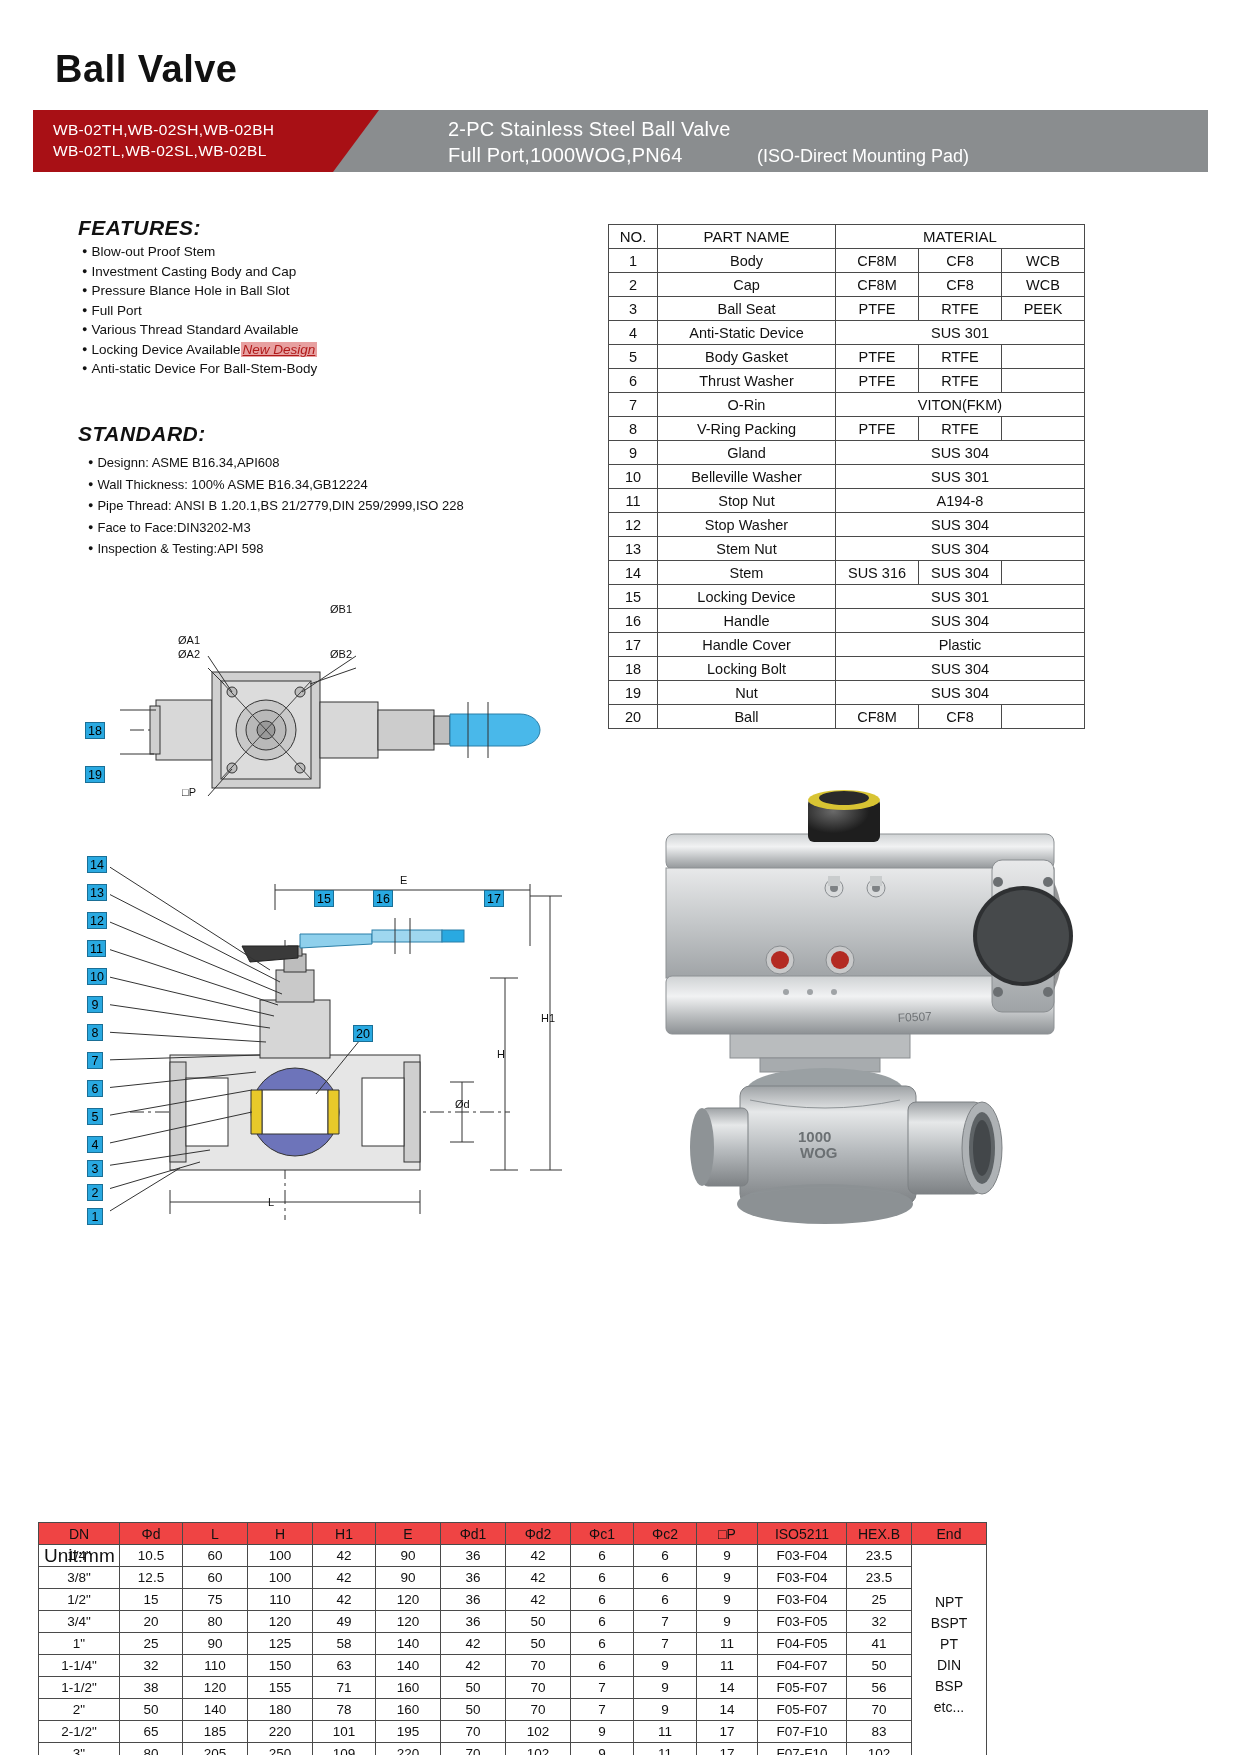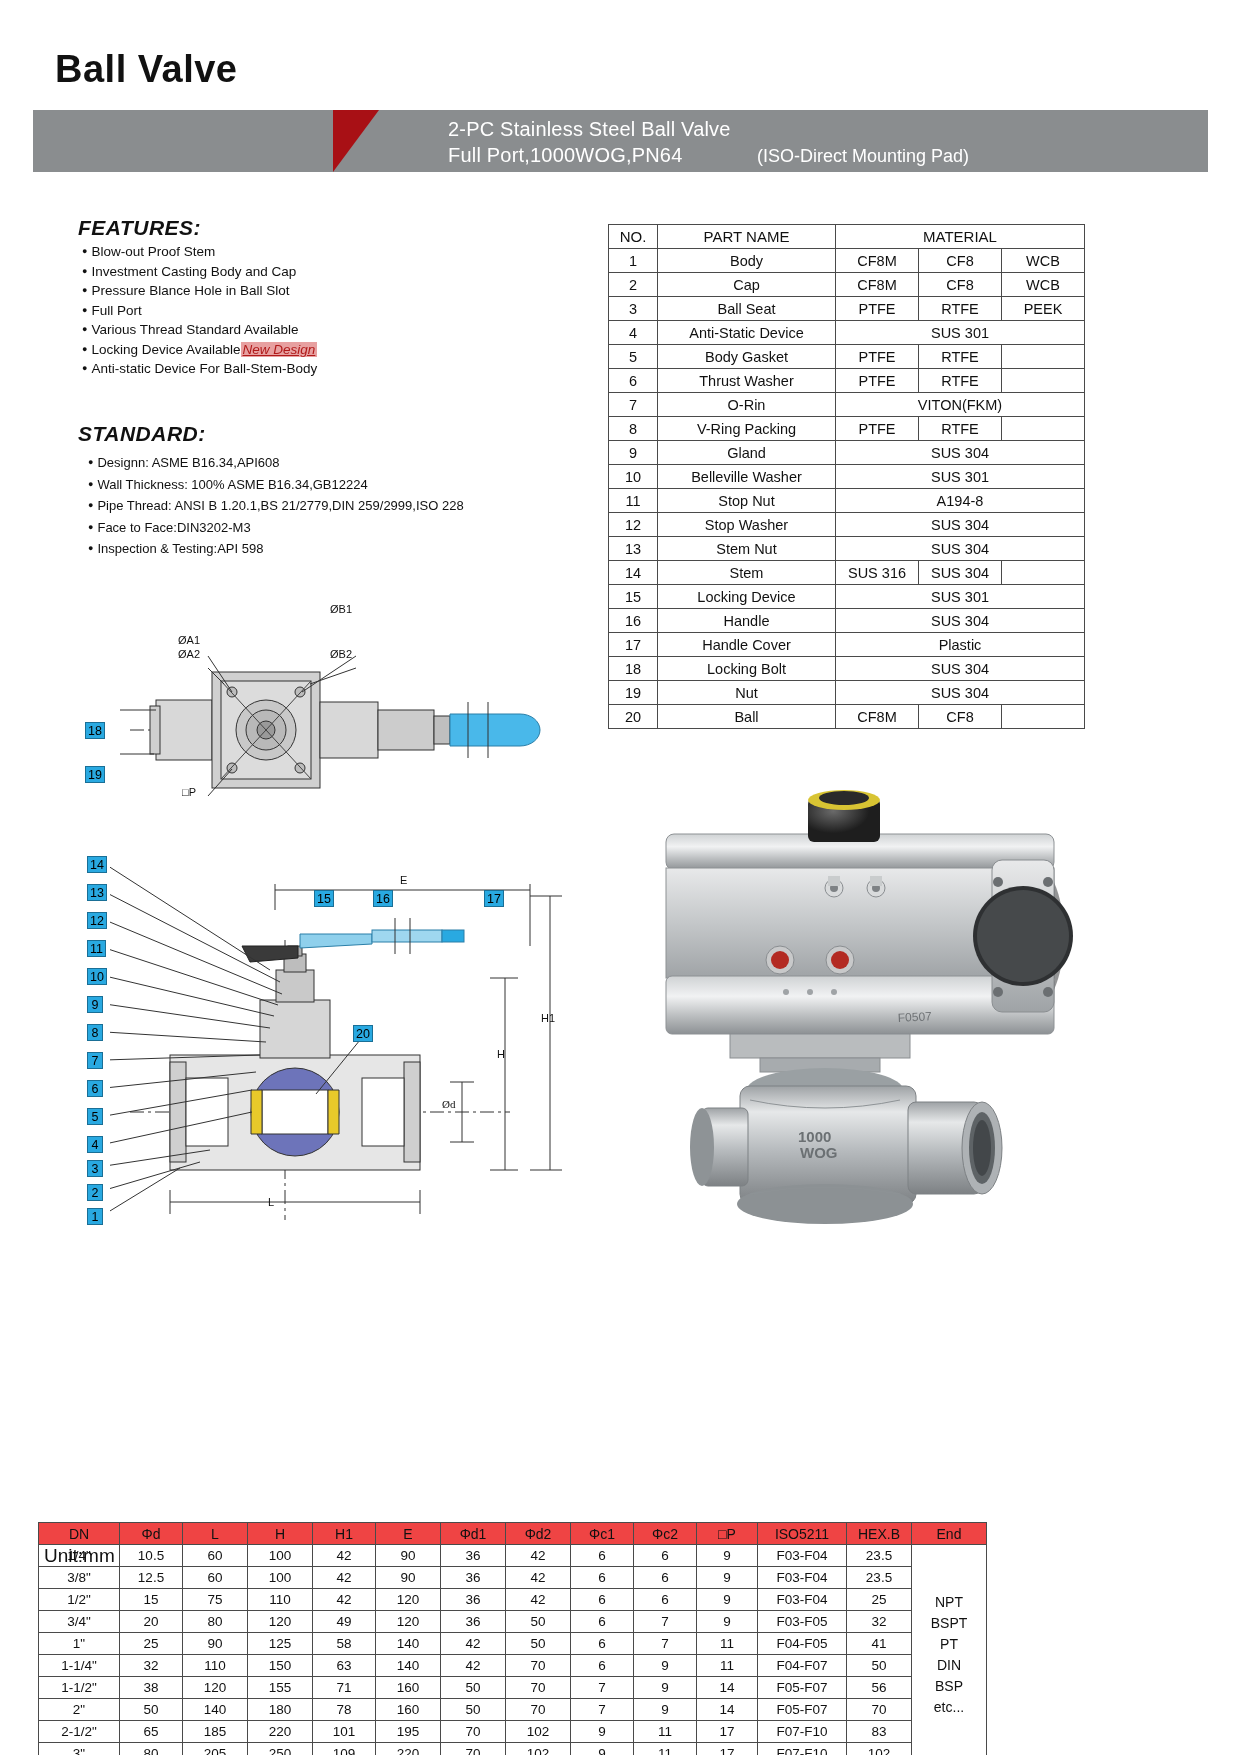--- a/index.html
+++ b/index.html
@@ -119,20 +119,24 @@
   .dims .endcell{width:72px;vertical-align:middle;font-size:14px;line-height:21px;}
 </style>
 </head>
 <body>
 
 <div class="page">
 
   <div class="title">Ball Valve</div>
 
   <div class="headerbar">
+    <div class="red">
+      <div>WB-02TH,WB-02SH,WB-02BH</div>
+      <div>WB-02TL,WB-02SL,WB-02BL</div>
+    </div>
     <div class="slant"></div>
     <div class="txt1">2-PC Stainless Steel Ball Valve</div>
     <div class="txt2">Full Port,1000WOG,PN64</div>
     <div class="txt3">(ISO-Direct Mounting Pad)</div>
   </div>
 
   <div class="sect-h feat-h">FEATURES:</div>
   <div class="bullets feat-b">
     <div>Blow-out Proof Stem</div>
     <div>Investment Casting Body and Cap</div>
@@ -413,21 +417,21 @@
   <div class="tag" style="left:87px;top:1184px;">2</div>
   <div class="tag" style="left:87px;top:1208px;">1</div>
   <div class="tag" style="left:314px;top:890px;">15</div>
   <div class="tag" style="left:373px;top:890px;">16</div>
   <div class="tag" style="left:484px;top:890px;">17</div>
   <div class="tag" style="left:353px;top:1025px;">20</div>
 
   <div class="dimlbl" style="left:400px;top:874px;">E</div>
   <div class="dimlbl" style="left:541px;top:1012px;">H1</div>
   <div class="dimlbl" style="left:497px;top:1048px;">H</div>
-  <div class="dimlbl" style="left:442px;top:1098px;font-family:Liberation Serif, serif;">Ød</div>
+  <div class="dimlbl" style="left:455px;top:1098px;">Ød</div>
   <div class="dimlbl" style="left:268px;top:1196px;">L</div>
 
   <svg class="dwg" style="left:640px;top:790px;" width="470" height="460">
     <defs>
       <linearGradient id="alu" x1="0" y1="0" x2="0" y2="1">
         <stop offset="0%" stop-color="#cfd2d4"></stop>
         <stop offset="35%" stop-color="#f1f2f3"></stop>
         <stop offset="70%" stop-color="#b9bcbe"></stop>
         <stop offset="100%" stop-color="#8d9194"></stop>
       </linearGradient>

